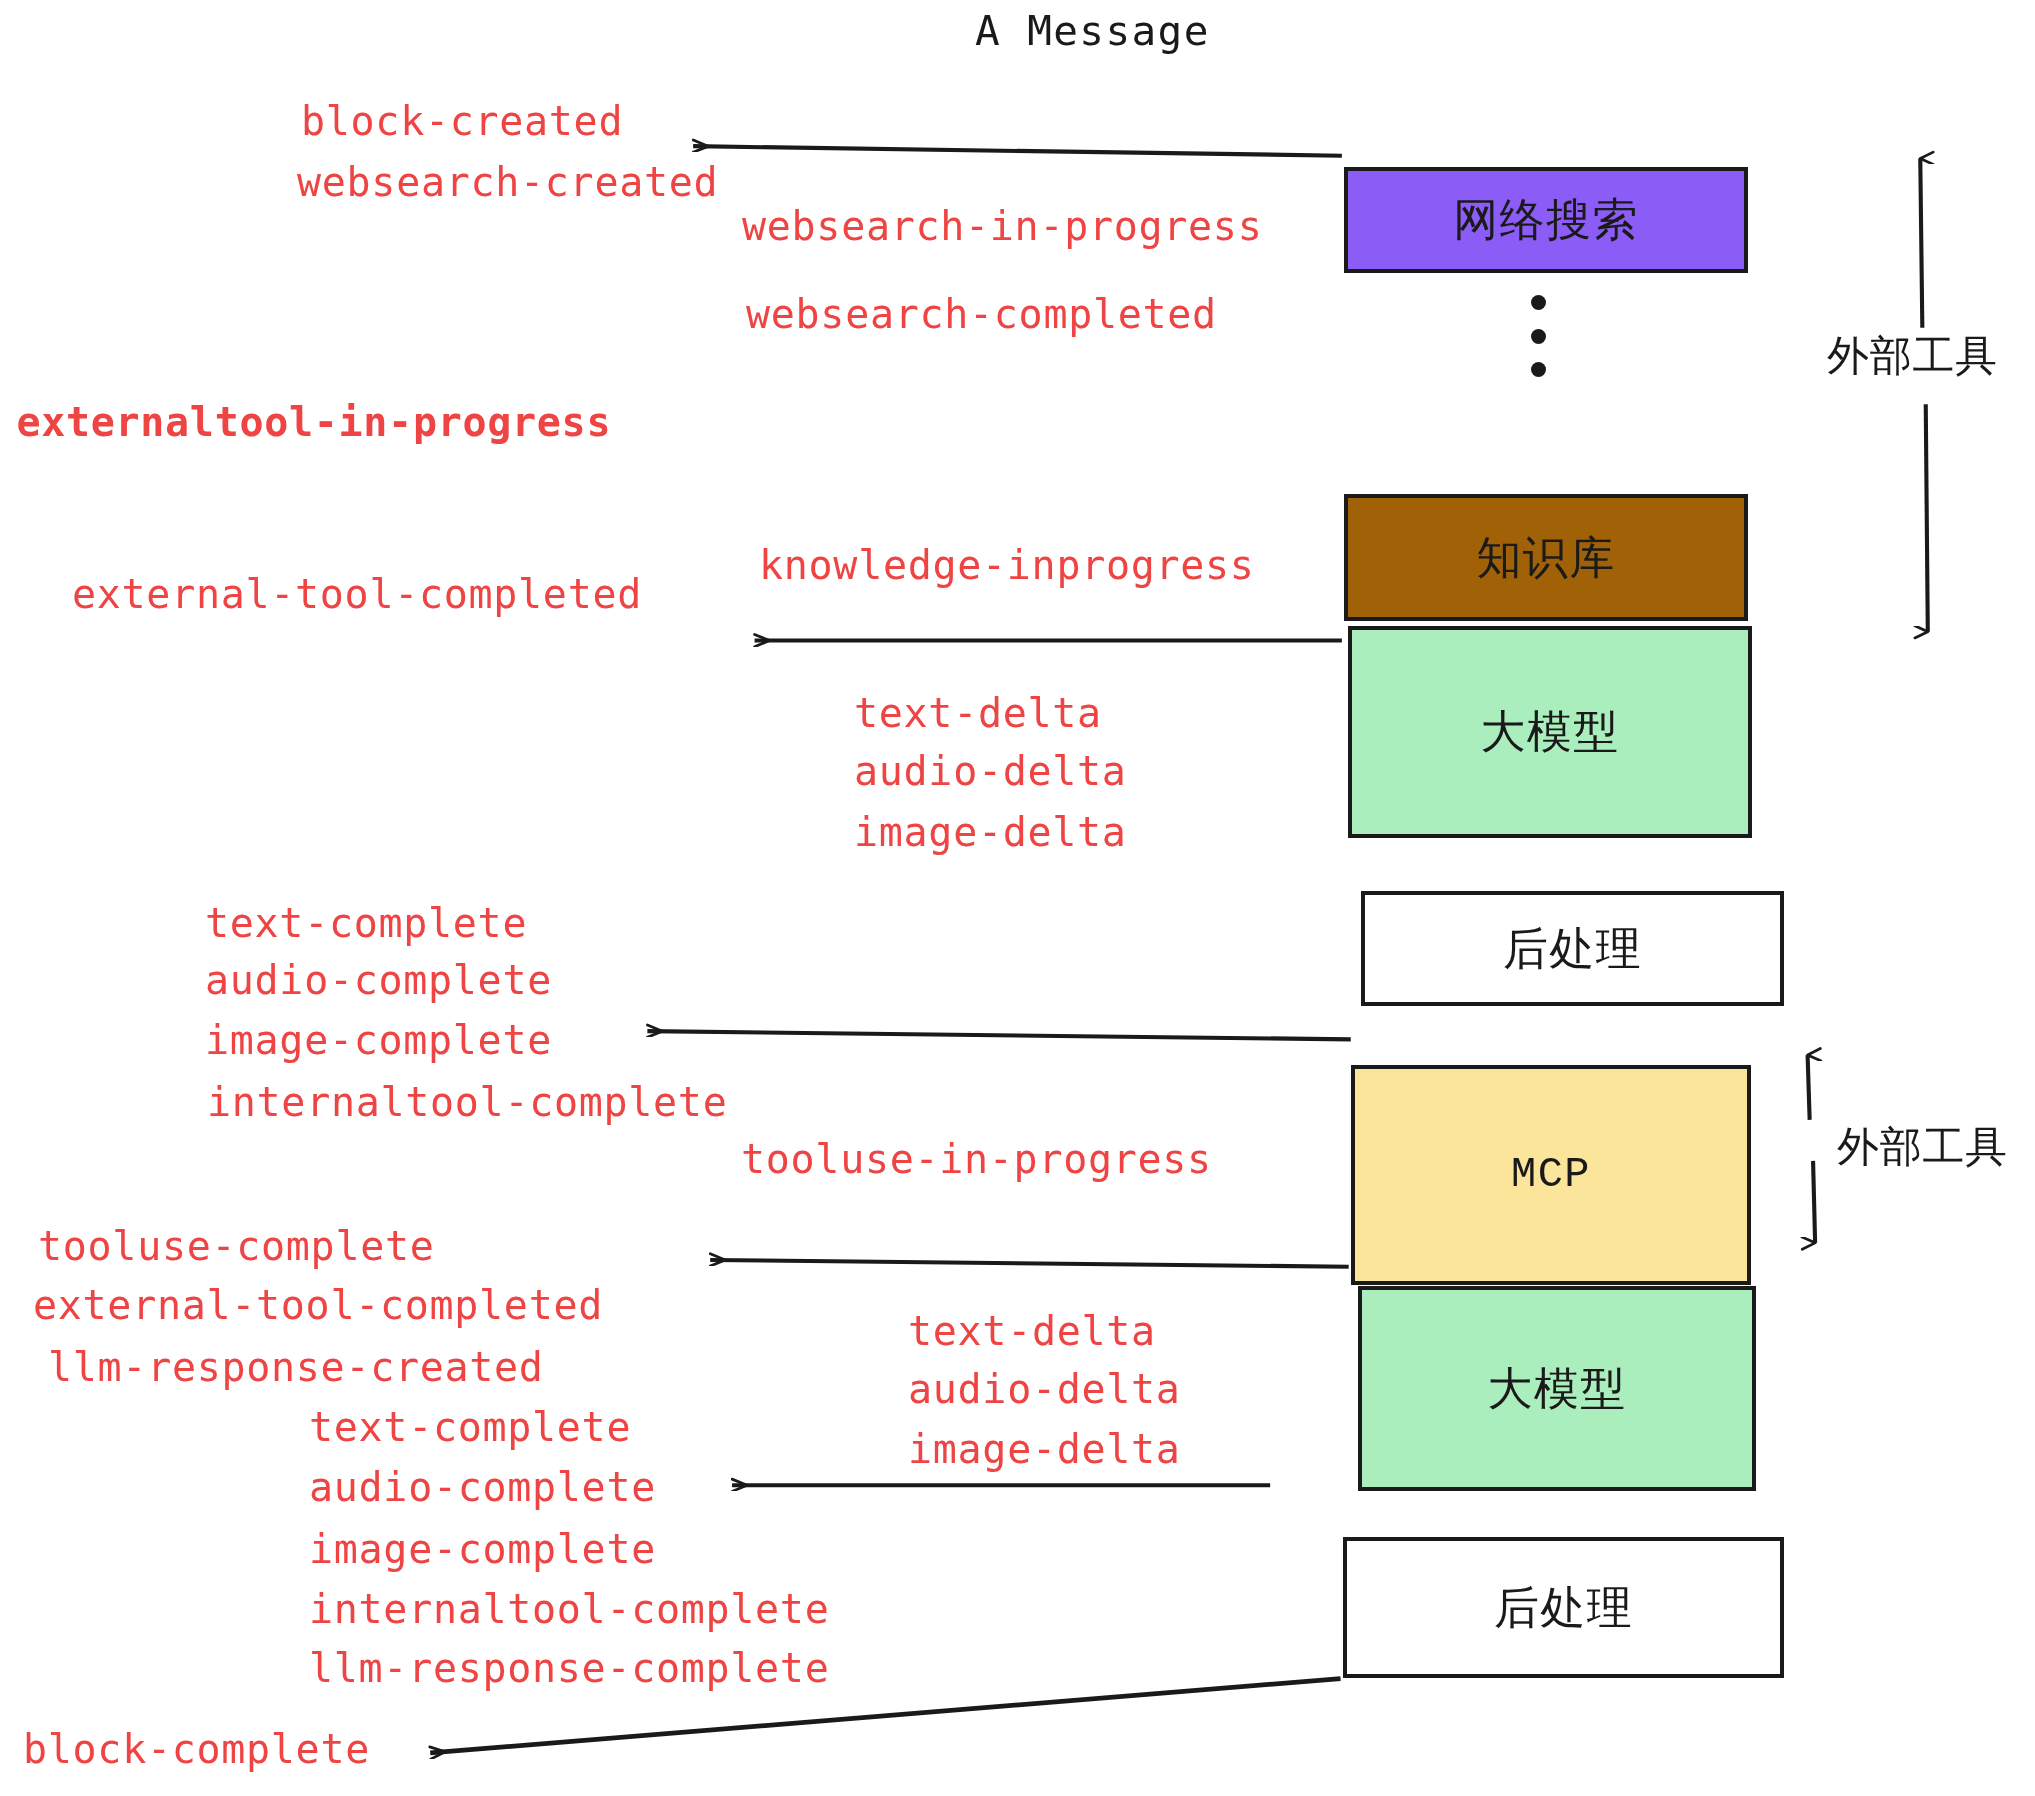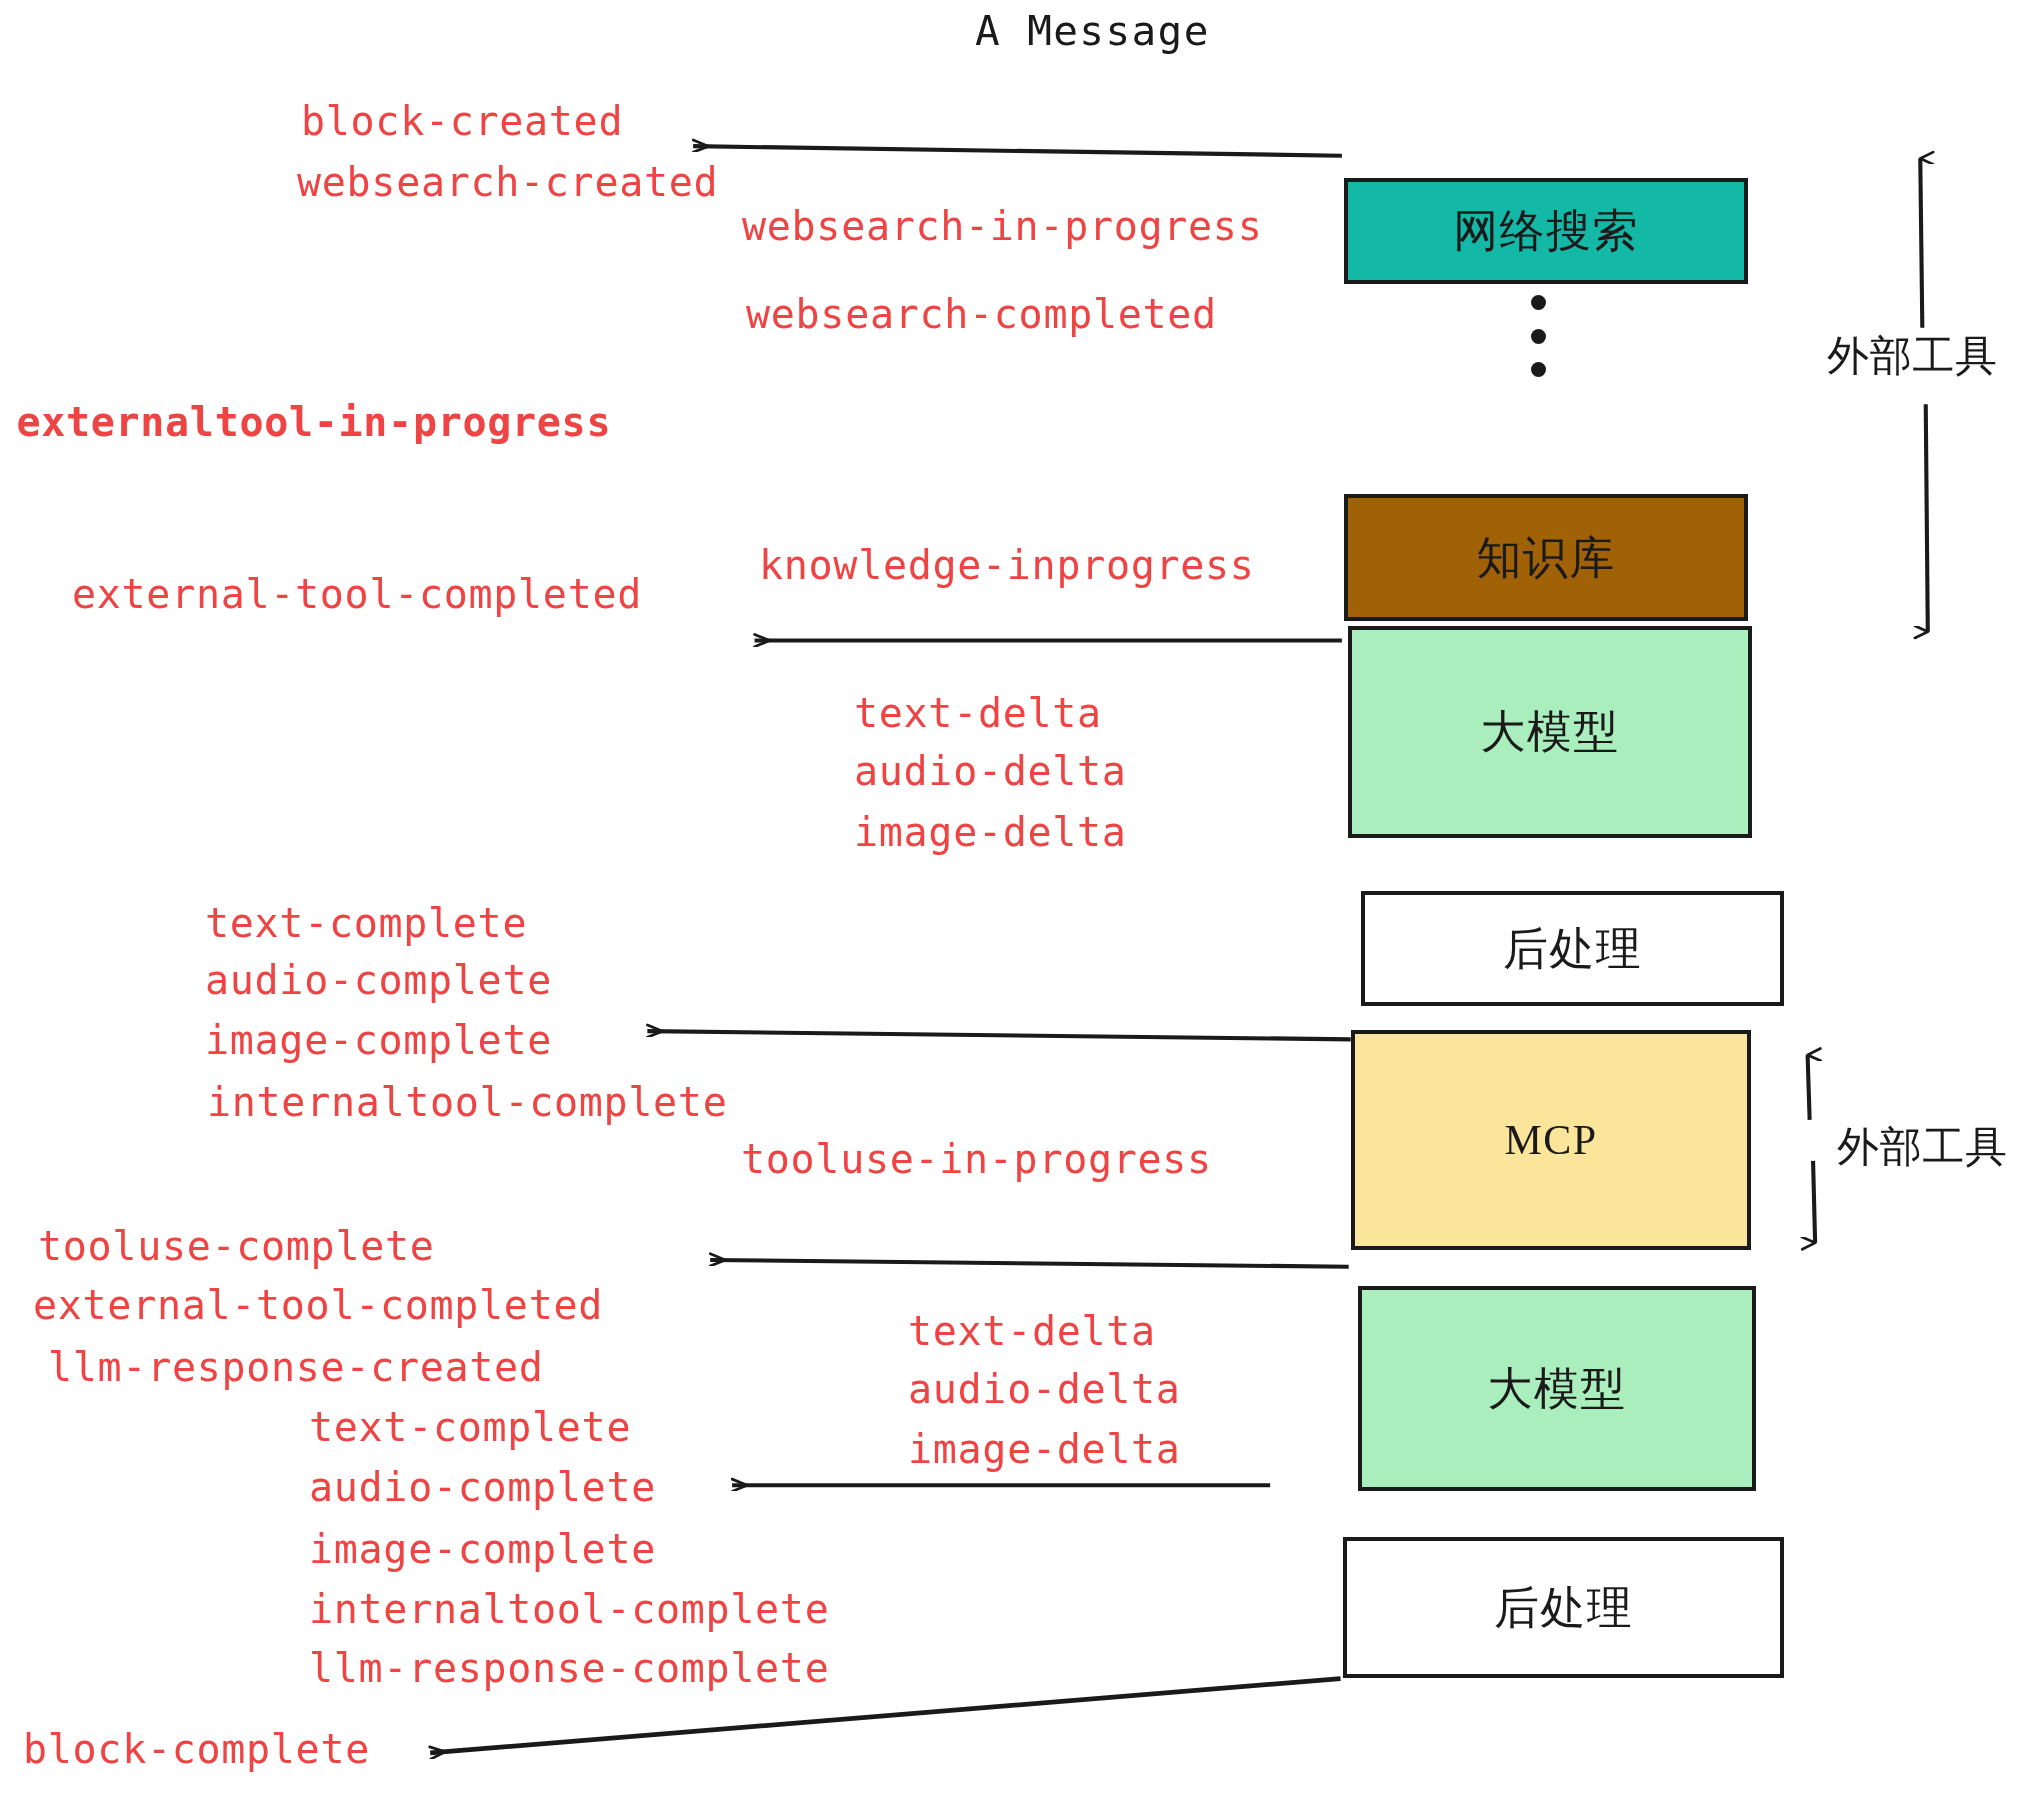--- a/index.html
+++ b/index.html
@@ -39,22 +39,23 @@
     border: 4.1px solid #1a1a1a;
     display: flex;
     align-items: center;
     justify-content: center;
     color: #1a1a1a;
     font-family: "DejaVu Sans", "Liberation Sans", sans-serif;
     font-size: 45px;
     letter-spacing: 1.4px;
   }
   .box.mono {
-    font-family: Liberation Serif, serif;
+    font-family: Liberation Mono, monospace;
     font-size: 42px;
+    margin-top: 35px;
   }
   .side-lbl {
     position: absolute;
     color: #1a1a1a;
     font-family: "DejaVu Sans", "Liberation Sans", sans-serif;
     font-size: 42px;
     letter-spacing: 0.7px;
     white-space: nowrap;
     line-height: 1;
   }
@@ -108,21 +109,21 @@
   <div class="lbl" style="left:908px; top:1311px;">text-delta</div>
   <div class="lbl" style="left:908px; top:1369px;">audio-delta</div>
   <div class="lbl" style="left:908px; top:1429px;">image-delta</div>
   <div class="lbl" style="left:309px;  top:1407px;">text-complete</div>
   <div class="lbl" style="left:309px;  top:1467px;">audio-complete</div>
   <div class="lbl" style="left:309px;  top:1529px;">image-complete</div>
   <div class="lbl" style="left:309px;  top:1589px;">internaltool-complete</div>
   <div class="lbl" style="left:309px;  top:1648px;">llm-response-complete</div>
   <div class="lbl" style="left:23px;   top:1729px;">block-complete</div>
 
-  <div class="box" style="left:1344px; top:178px;  width:404px; height:106px; background:#14b8a6;align-items:center;">
+  <div class="box" style="left:1344px; top:167px;  width:404px; height:106px; background:#8b5cf6;align-items:center;">
     <span>网络搜索</span>
   </div>
 
   <div class="dots" style="left:1530px; top:295px; width:16.4px; height:82px;">
     <span class="dot"></span>
     <span class="dot"></span>
     <span class="dot"></span>
   </div>
 
   <div class="box" style="left:1344px; top:494px;  width:404px; height:127px; background:#a16207;">

